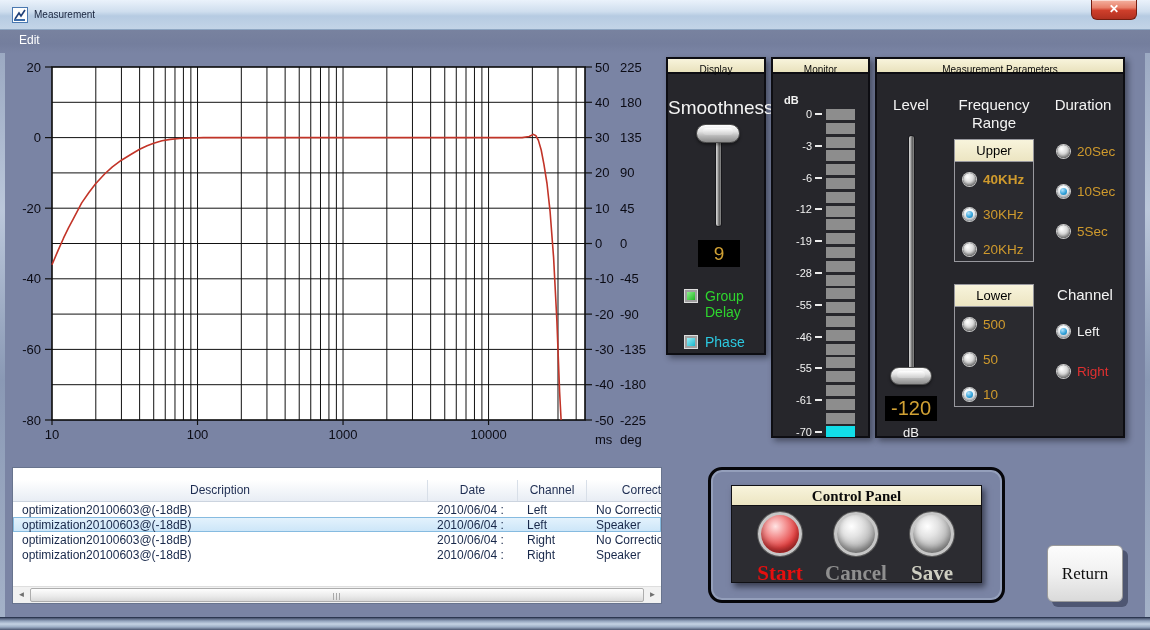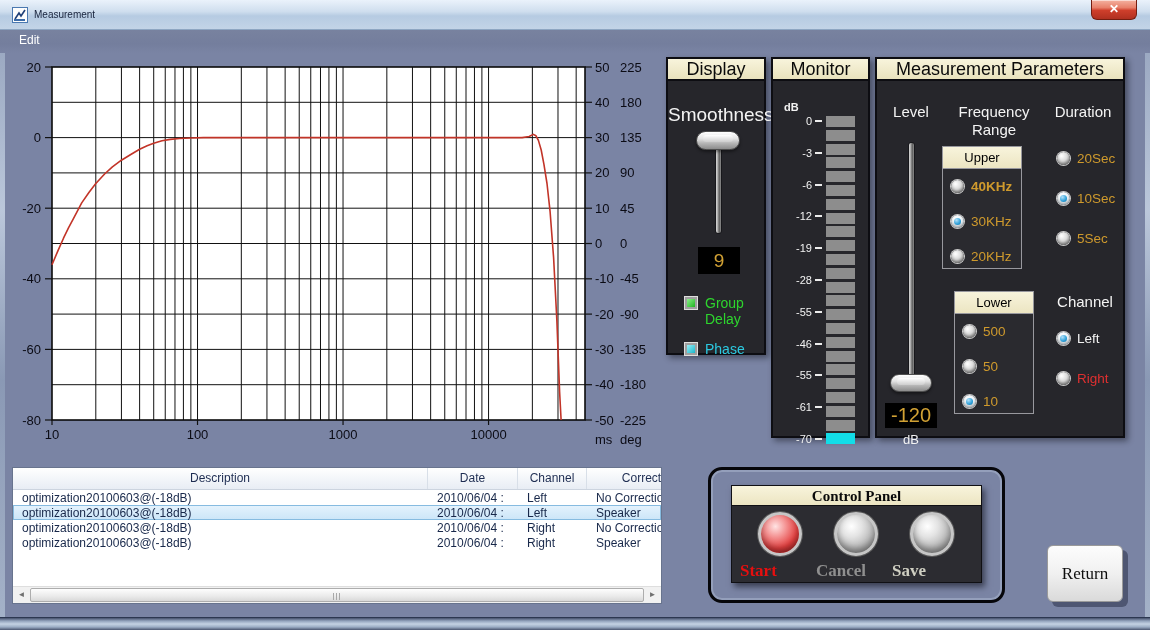--- a/index.html
+++ b/index.html
@@ -25,21 +25,21 @@
   .frame-left { left:0; } .frame-right { right:0; }
   .bottom-bar { position:absolute; left:0; bottom:0; width:100%; height:13px;
     border-top:1px solid #2c3750;
     background:linear-gradient(180deg,#46516c 0%,#93a3bd 25%,#c4d2e3 50%,#9cadc5 75%,#4a5570 100%); }
 
   
   #chart-svg { position:absolute; left:0; top:55px; width:660px; height:400px; }
 
   
   .panel { position:absolute; background:#26262b; border:2px solid #0d0d12; box-shadow:3px 3px 6px rgba(8,8,16,.45); }
-  .panel-header { height:22px; line-height:21px; text-align:center; font-size:18px; color:#0a0a0a;
+  .panel-header { height:15px; line-height:21px; text-align:center; font-size:10px; color:#0a0a0a;
     background:linear-gradient(#f8f4dc,#e9e2bd); border-bottom:2px solid #0d0d12; }
   .panel-body { position:relative; width:100%; height:calc(100% - 23px); }
 
   .display-panel { left:666px; top:57px; width:100px; height:298px; }
   .monitor-panel { left:771px; top:57px; width:99px;  height:381px; }
   .params-panel  { left:875px; top:57px; width:250px; height:381px; }
 
   .sm-label { position:absolute; left:0; top:23px; width:100%; text-align:center; color:#f4f4f4; font-size:19px; }
 
   .vtrack { position:absolute; width:7px; border:1px solid #17171b; border-radius:3px;
@@ -78,37 +78,37 @@
   .col-label.dur  { left:156px; }
   .col-label.chan { left:158px; top:212px; }
   .lvl-track { left:31px; top:61px; height:250px; }
   .lvl-thumb { left:13px; top:293px; width:42px; height:18px; }
   .lvl-value { left:8px; top:322px; width:52px; height:25px; font-size:20px; line-height:25px; }
   .lvl-unit { position:absolute; left:8px; top:351px; width:52px; text-align:center; color:#f4f4f4; font-size:13px; }
 
   .opt-group { position:absolute; width:80px; height:123px; border:1px solid #98989e; background:rgba(255,255,255,0.02); }
   .opt-header { height:22px; line-height:22px; text-align:center; font-size:13px; color:#000;
     background:linear-gradient(#f8f4dc,#ece5c2); border-bottom:1px solid #98989e; }
-  #upper-group { left:65px; top:65px; }
+  #upper-group { left:77px; top:65px; }
   #lower-group { left:77px; top:210px; }
 
   .radio-row { position:absolute; height:18px; display:flex; align-items:center; gap:7px; cursor:pointer; }
   .radio { width:13px; height:13px; border-radius:50%; position:relative; flex:none;
     background:radial-gradient(circle at 35% 30%,#ffffff,#dadada 45%,#9a9a9a 80%,#7e7e7e);
     box-shadow:0 0 0 1px #c9c9c9, inset 0 -2px 3px rgba(0,0,0,.3); }
   .radio.selected { background:radial-gradient(circle at 40% 32%,#ffffff,#eef4f8 55%,#c3ced8); }
   .radio.selected::after { content:''; position:absolute; inset:3px; border-radius:50%;
     background:radial-gradient(circle at 35% 30%,#b5e3fb,#2d9fd8 60%,#146e9e); }
   .radio-label { font-size:13.5px; }
 
   
   .listview { position:absolute; left:12px; top:467px; width:650px; height:137px;
     background:#fff; border:1px solid #68748e; overflow:hidden; }
   .lv-header { display:flex; height:22px; background:linear-gradient(#ffffff,#f2f5f9 55%,#e8edf4);
-    border-bottom:1px solid #ccd4df; }
+    border-bottom:1px solid #ccd4df;margin-top:12px; }
   .th { flex:none; text-align:center; line-height:21px; font-size:12px; color:#1e2d52;
     border-right:1px solid #d8dfe8; white-space:nowrap; overflow:hidden; }
   .tr { display:flex; height:15px; align-items:center; }
   .tr.selected { background:linear-gradient(#e5f3fd,#cbe5f8); box-shadow:inset 0 0 0 1px #86bbe0; }
   .td { flex:none; padding-left:9px; font-size:12px; color:#18284a; white-space:nowrap; overflow:hidden; }
   .hscroll { position:absolute; left:0; right:0; bottom:0; height:17px; background:#f1f1f1;
     border-top:1px solid #dedede; display:flex; }
   .hs-arrow { flex:none; width:17px; font-size:8px; color:#707070; text-align:center; line-height:16px; cursor:pointer; }
   .hs-thumb { flex:1; margin:1px 0; background:linear-gradient(#fdfdfd,#ececec 55%,#d9d9d9);
     border:1px solid #adadad; border-radius:2px; position:relative; cursor:pointer; }
@@ -121,22 +121,22 @@
     box-shadow:inset 0 0 0 2px rgba(180,192,214,.45); }
   .cp-inner { position:absolute; left:20px; top:15px; width:251px; height:98px;
     background:#2c2c31; border:1px solid #101014; box-shadow:3px 4px 6px rgba(8,8,16,.55); }
   .cp-header { height:20px; line-height:20px; text-align:center;
     font-family:"Liberation Serif", serif; font-weight:bold; font-size:15px; color:#0a0a0a;
     background:linear-gradient(#f8f4dc,#ece5c2); border-bottom:1px solid #101014; }
   .round-btn { position:absolute; top:26px; width:44px; height:44px; border-radius:50%;
     border:3px solid #c6c6c6; box-shadow:0 0 0 1px #5a5a5a, inset 0 -4px 6px rgba(0,0,0,.35); cursor:pointer; }
   .round-btn.red  { background:radial-gradient(circle at 38% 30%,#ffe3e3,#f59898 28%,#e34040 62%,#a81c1c 100%); }
   .round-btn.gray { background:radial-gradient(circle at 38% 30%,#ffffff,#e3e3e3 30%,#b4b4b4 65%,#8a8a8a 100%); }
-  .cp-label { position:absolute; top:75px; width:80px; 
-    font-family:"Liberation Serif", serif; font-weight:bold; font-size:17px; }
+  .cp-label { position:absolute; top:75px; width:80px; text-align:center;
+    font-family:"Liberation Serif", serif; font-weight:bold; font-size:21px; }
   .cp-label.start  { color:#e60f0f; }
   .cp-label.cancel { color:#8f8f8f; }
   .cp-label.save   { color:#cfcfc2; }
 
   .return-btn { position:absolute; left:1047px; top:545px; width:76px; height:57px;
     background:linear-gradient(#fdfdfd,#f0f0f0 50%,#dadada); border:1px solid #9a9a9a; border-radius:6px;
     box-shadow:5px 5px 0 rgba(42,50,72,.55); display:flex; align-items:center; justify-content:center;
     font-family:"Liberation Serif", serif; font-size:17px; color:#0d0d0d; cursor:pointer; }
 </style>
 </head>

